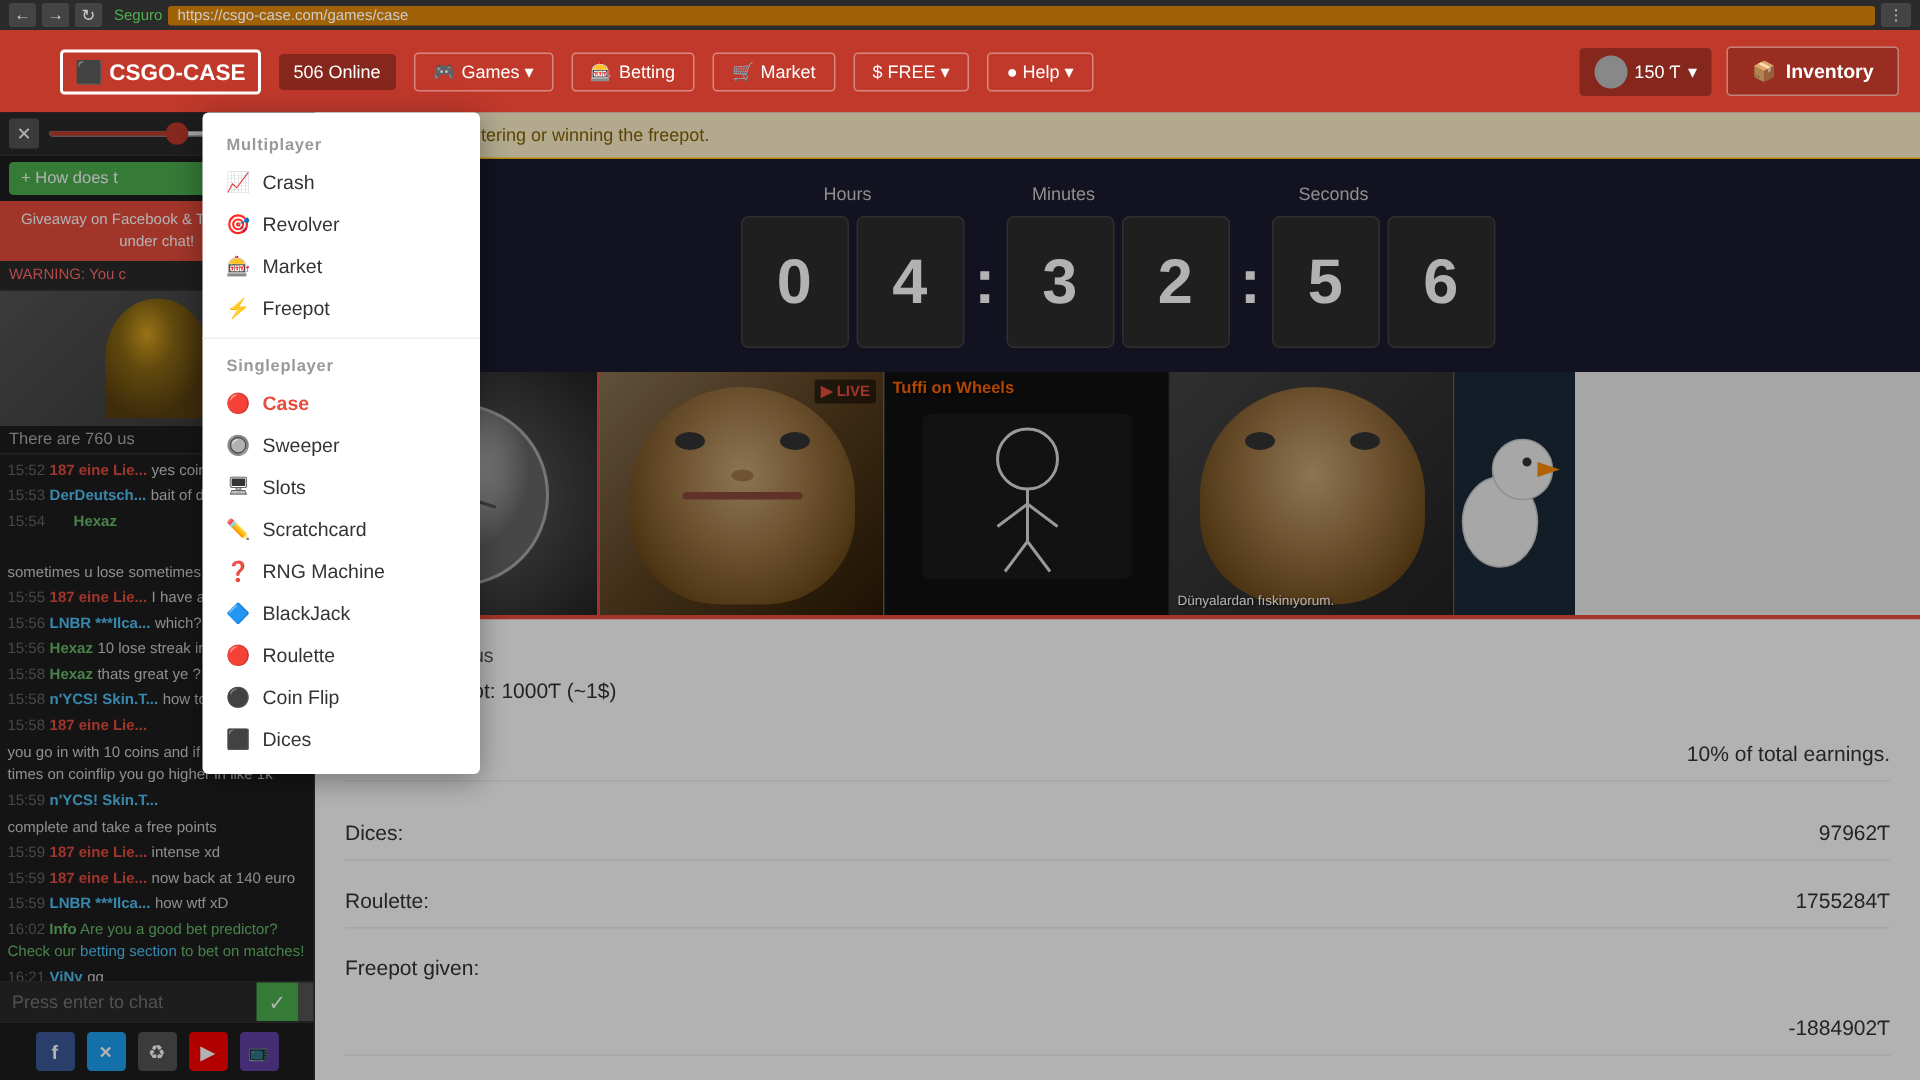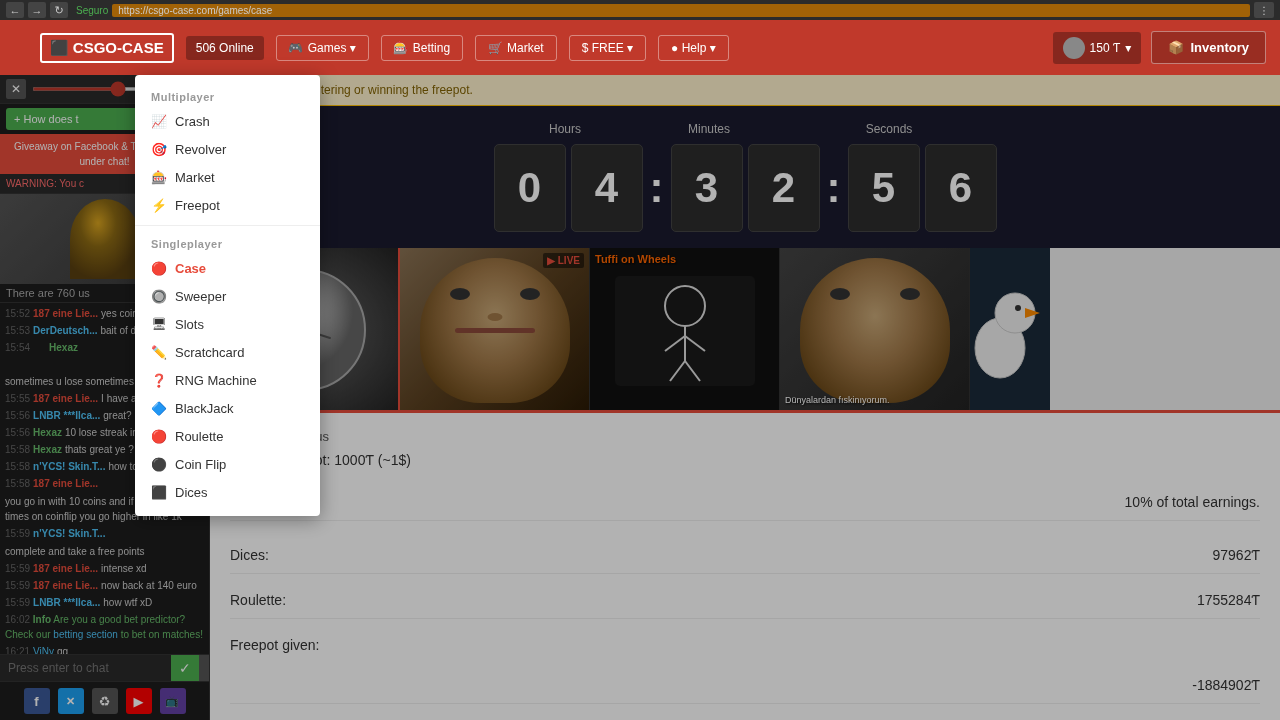--- a/index.html
+++ b/index.html
@@ -104,21 +104,21 @@
         <span style="color:#ccc;">sometimes u lose sometimes win</span>
       </div>
       <div style="padding:1px 5px;font-size:10px;line-height:1.5;display:flex;gap:3px;flex-wrap:wrap;">
         <span style="color:#666;flex-shrink:0;">15:55</span>
         <span style="color:#e74c3c;font-weight:bold;">187 eine Lie...</span>
         <span style="color:#ccc;">I have a tactic</span>
       </div>
       <div style="padding:1px 5px;font-size:10px;line-height:1.5;display:flex;gap:3px;flex-wrap:wrap;">
         <span style="color:#666;flex-shrink:0;">15:56</span>
         <span style="color:#4fc3f7;font-weight:bold;">LNBR ***Ilca...</span>
-        <span style="color:#ccc;">great?</span>
+        <span style="color:#ccc;">which?</span>
       </div>
       <div style="padding:1px 5px;font-size:10px;line-height:1.5;display:flex;gap:3px;flex-wrap:wrap;">
         <span style="color:#666;flex-shrink:0;">15:56</span>
         <span style="color:#66bb6a;font-weight:bold;">Hexaz</span>
         <span style="color:#ccc;">10 lose streak in coinflip</span>
       </div>
       <div style="padding:1px 5px;font-size:10px;line-height:1.5;display:flex;gap:3px;flex-wrap:wrap;">
         <span style="color:#666;flex-shrink:0;">15:58</span>
         <span style="color:#66bb6a;font-weight:bold;">Hexaz</span>
         <span style="color:#ccc;">thats great ye ?</span>
@@ -151,21 +151,21 @@
       <div style="padding:1px 5px;font-size:10px;line-height:1.5;display:flex;gap:3px;flex-wrap:wrap;">
         <span style="color:#666;flex-shrink:0;">15:59</span>
         <span style="color:#4fc3f7;font-weight:bold;">LNBR ***Ilca...</span>
         <span style="color:#ccc;">how wtf xD</span>
       </div>
       <div style="padding:1px 5px;font-size:10px;line-height:1.5;color:#66bb6a;">
         <span style="color:#666;">16:02</span> <span style="color:#66bb6a;font-weight:bold;">Info</span> Are you a good bet predictor? Check our <a style="color:#4fc3f7;">betting section</a> to bet on matches!
       </div>
       <div style="padding:1px 5px;font-size:10px;line-height:1.5;display:flex;gap:3px;flex-wrap:wrap;">
         <span style="color:#666;flex-shrink:0;">16:21</span>
-        <span style="color:#4fc3f7;font-weight:normal;">ViNy</span>
+        <span style="color:#4fc3f7;font-weight:bold;">ViNy</span>
         <span style="color:#ccc;">gg</span>
       </div>
       <div style="padding:1px 5px;font-size:10px;line-height:1.5;display:flex;gap:3px;flex-wrap:wrap;">
         <span style="color:#666;flex-shrink:0;">16:21</span>
         <span style="color:#4fc3f7;font-weight:bold;">Mr. Nobody</span>
         <span style="color:#ccc;">rt</span>
       </div>
 
     </div>
 

